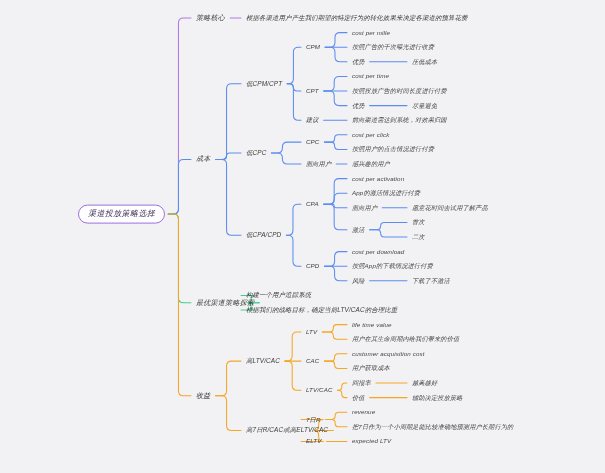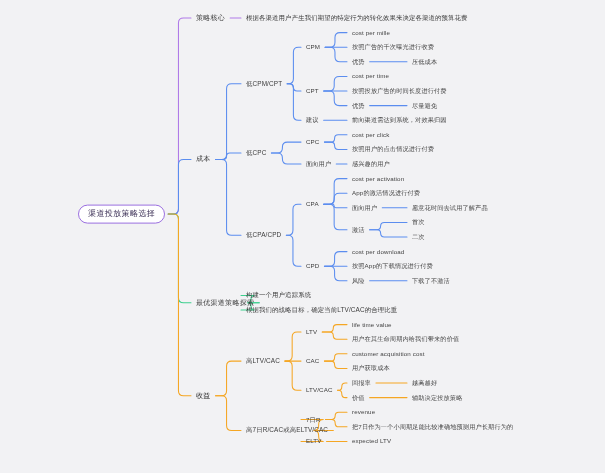--- a/index.html
+++ b/index.html
@@ -13,20 +13,21 @@
     font-family: "Liberation Sans", "DejaVu Sans", sans-serif;
     overflow: hidden;
     position: relative;
   }
   #map {
     position: absolute;
     left: 0;
     top: 0;
     width: 605px;
     height: 429px;
+    font-style: italic;
   }
   svg.links {
     position: absolute;
     left: 0;
     top: 0;
     width: 605px;
     height: 473px;
     pointer-events: none;
   }
   .node {

